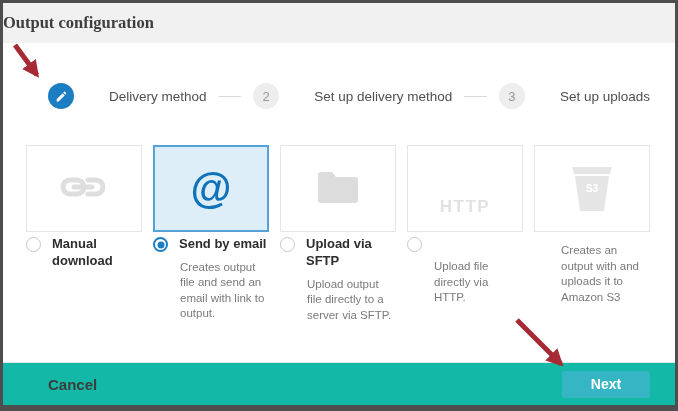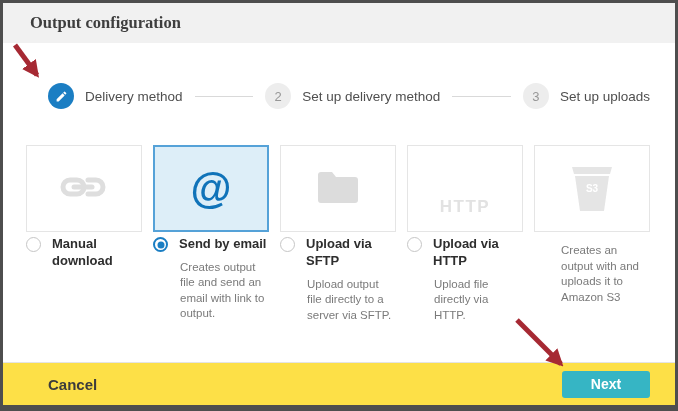--- a/index.html
+++ b/index.html
@@ -10,32 +10,31 @@
     border:3px solid #4e4e4e;
     border-bottom-width:6px;
     background:#fff;
     font-family:"Liberation Sans","DejaVu Sans",sans-serif;
     overflow:hidden;
   }
   
   .header{
     height:40px;background:#f1f1f1;
     display:flex;align-items:center;
-    padding-left:27px;
   }
   .title{
     font-family:"Liberation Serif","DejaVu Serif",serif;
     font-size:16.5px;font-weight:600;color:#3e3e3e;
   }
   
   .stepper{
     margin:40px 25px 0 45px;
     display:flex;align-items:center;
   }
-  .step{display:flex;align-items:center;flex:none;cursor:default;}
+  .step{display:flex;align-items:center;flex:none;cursor:default;gap:24px;}
   .step-circle{
     width:26px;height:26px;border-radius:50%;
     background:#ededed;color:#979797;
     display:flex;align-items:center;justify-content:center;
     font-size:13px;flex:none;
   }
   .step-circle.active{background:#1b7ec3;color:#fff;}
   .step-label{margin-left:11px;font-size:13.5px;color:#4f4f4f;white-space:nowrap;}
   .connector{flex:1;height:1px;background:#d9d9d9;margin:0 12px;}
   
@@ -76,21 +75,21 @@
   }
   .opt-label{
     margin-left:11px;font-size:13px;font-weight:700;color:#2e2e2e;line-height:1.3;
   }
   .opt-desc{
     margin:7px 0 0 27px;font-size:11.5px;color:#7a7a7a;line-height:1.35;
   }
   
   .footer{
     position:absolute;left:0;right:0;bottom:0;height:43px;
-    border-top:1px solid #e4e4e4;background:#fde047;
+    border-top:1px solid #e4e4e4;background:#14b8a6;
     display:flex;align-items:center;justify-content:space-between;
     padding:0 25px 0 45px;
   }
   .cancel{font-size:15px;font-weight:600;color:#3c3c3c;cursor:pointer;}
   .next{
     width:88px;height:27px;border:none;border-radius:3px;
     background:#36b5c4;color:#fff;font-weight:700;font-size:14px;
     font-family:inherit;cursor:pointer;
   }
   .arrows{position:absolute;left:0;top:0;pointer-events:none;}
@@ -176,21 +175,20 @@
     <div>
       <div class="opt-head">
         <span class="radio"></span>
         <span class="opt-label">Upload via SFTP</span>
       </div>
       <div class="opt-desc">Upload output file directly to a server via SFTP.</div>
     </div>
     <div>
       <div class="opt-head">
         <span class="radio"></span>
-        <span class="opt-label">Upload via HTTP</span>
       </div>
       <div class="opt-desc">Upload file directly via HTTP.</div>
     </div>
     <div>
       <div class="opt-desc">Creates an output with and uploads it to Amazon S3</div>
     </div>
   </div>
 
   <div class="footer">
     <span class="cancel">Cancel</span>

